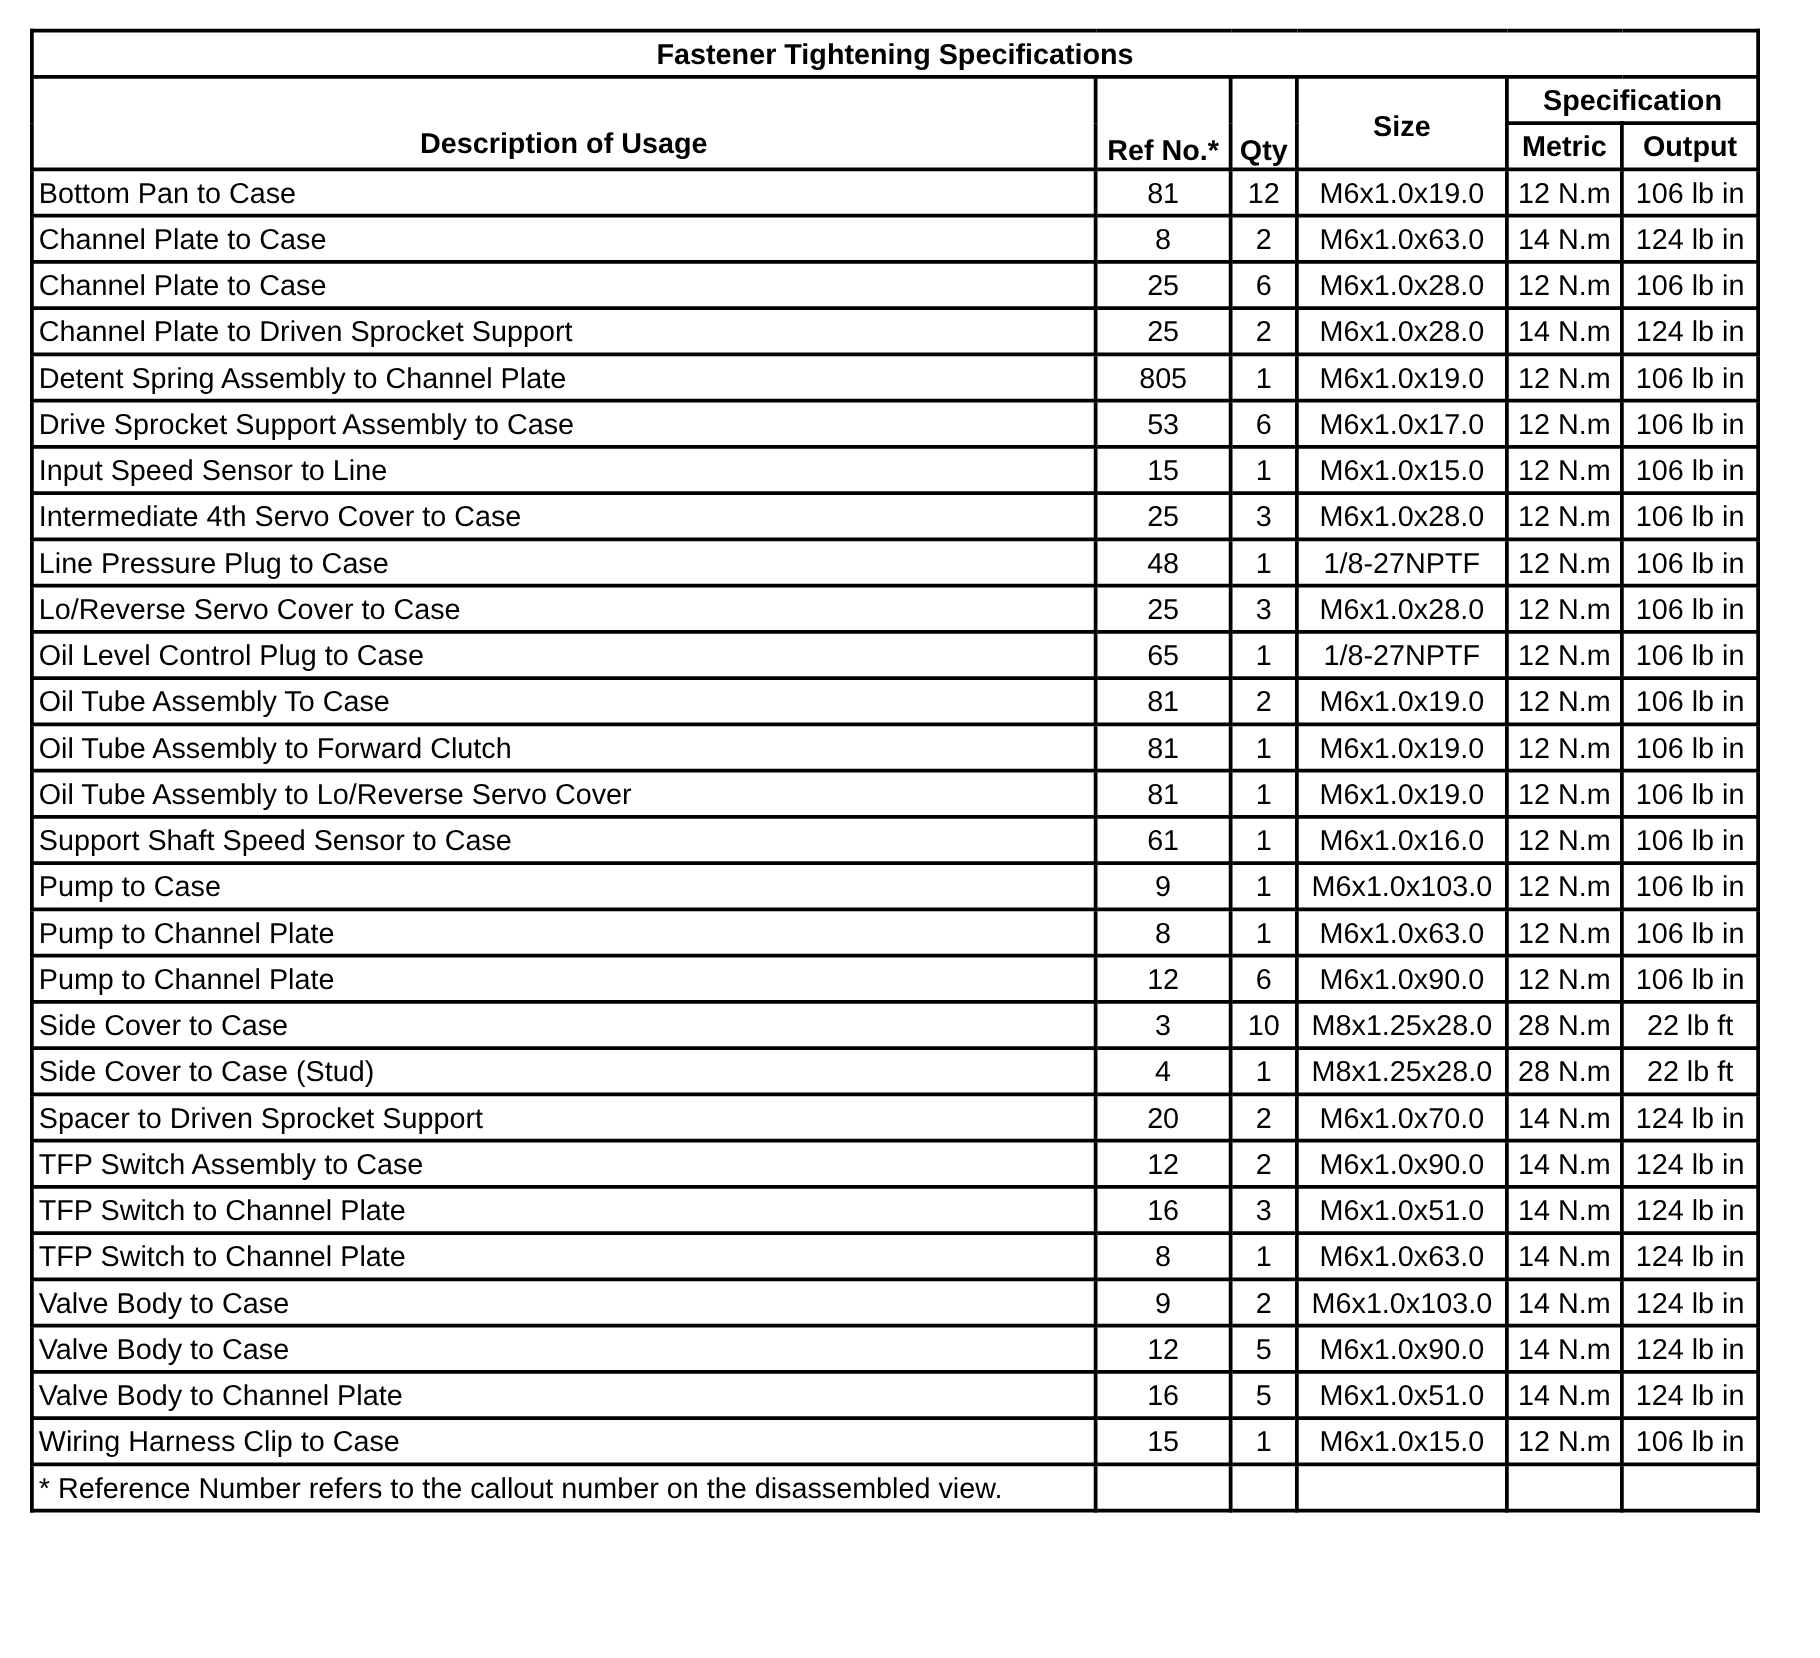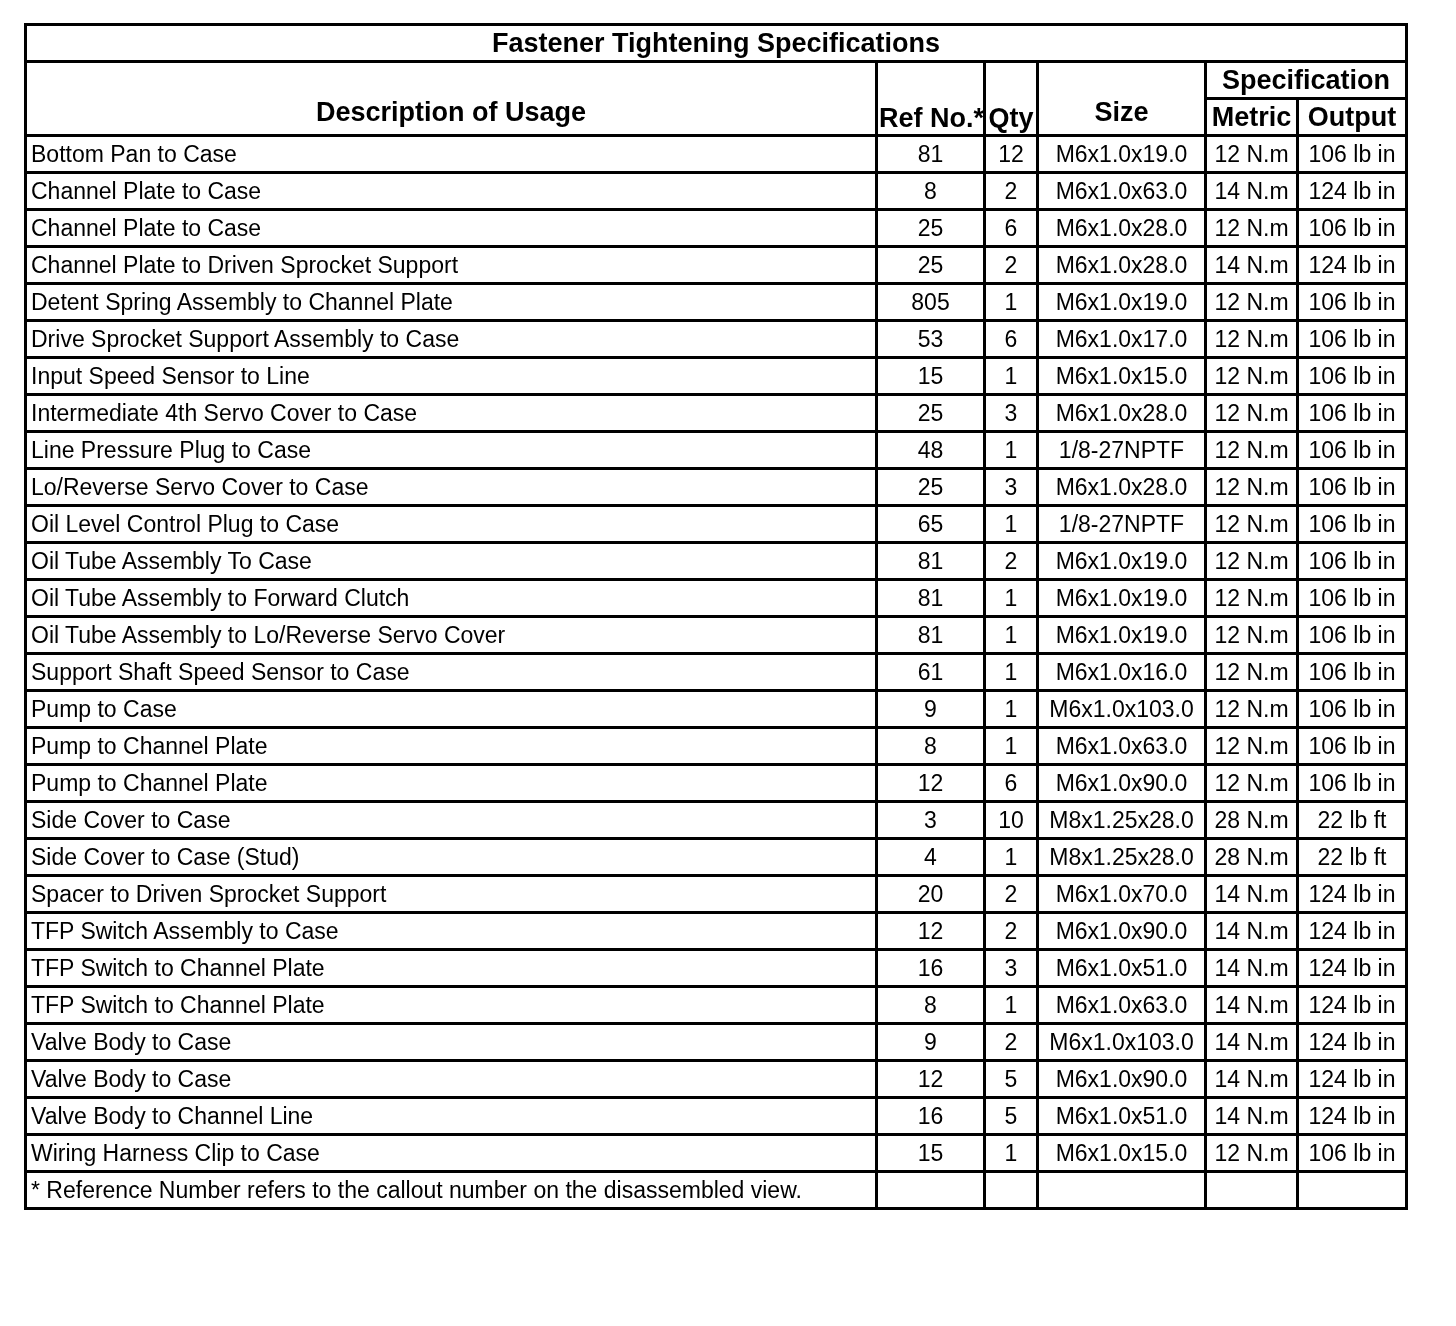--- a/index.html
+++ b/index.html
@@ -13,21 +13,21 @@
   }
   table.spec td, table.spec th {
     border: 3px solid #000;
     padding: 0 4px;
     height: 34px;
     font-size: 23px;
     white-space: nowrap;
     overflow: hidden;
     font-weight: normal;
   }
-  table.spec th { font-weight: bold; font-size: 27px; }
+  table.spec th { font-weight: bold; font-size: 23px; }
   .title-row th { height: 38px; }
   .head-top th { height: 34px; }
   .head-sub th { height: 34px; margin-top: 28px; }
   .c { text-align: center; }
   .l { text-align: left; margin-left: 27px; }
   td.desc { padding-left: 5px; }
   .tight { padding: 0 1px !important; }
   .footnote-row td { height: 37px; }
 </style>
 </head>
@@ -43,21 +43,21 @@
     <col style="width:109px">
   </colgroup>
   <thead>
     <tr class="title-row">
       <th colspan="6" class="c">Fastener Tightening Specifications</th>
     </tr>
     <tr class="head-top">
       <th rowspan="2" class="c" style="vertical-align:bottom; padding-bottom:6px;">Description of Usage</th>
       <th rowspan="2" class="c tight" style="vertical-align:bottom; padding-bottom:6px;">Ref No.*</th>
       <th rowspan="2" class="c tight" style="vertical-align:bottom; padding-bottom:6px;">Qty</th>
-      <th rowspan="2" class="c" style="vertical-align:bottom; padding-bottom:6px;">Size</th>
+      <th rowspan="2" class="c" style="vertical-align:bottom; padding-bottom:19px;">Size</th>
       <th colspan="2" class="c">Specification</th>
     </tr>
     <tr class="head-sub">
       <th class="c tight">Metric</th>
       <th class="c tight">Output</th>
     </tr>
   </thead>
   <tbody id="rows">
       <tr>
         <td class="l desc">Bottom Pan to Case</td>
@@ -261,21 +261,21 @@
       </tr>
       <tr>
         <td class="l desc">Valve Body to Case</td>
         <td class="c">12</td>
         <td class="c tight">5</td>
         <td class="c tight">M6x1.0x90.0</td>
         <td class="c tight">14 N.m</td>
         <td class="c tight">124 lb in</td>
       </tr>
       <tr>
-        <td class="l desc">Valve Body to Channel Line</td>
+        <td class="l desc">Valve Body to Channel Plate</td>
         <td class="c">16</td>
         <td class="c tight">5</td>
         <td class="c tight">M6x1.0x51.0</td>
         <td class="c tight">14 N.m</td>
         <td class="c tight">124 lb in</td>
       </tr>
       <tr>
         <td class="l desc">Wiring Harness Clip to Case</td>
         <td class="c">15</td>
         <td class="c tight">1</td>

